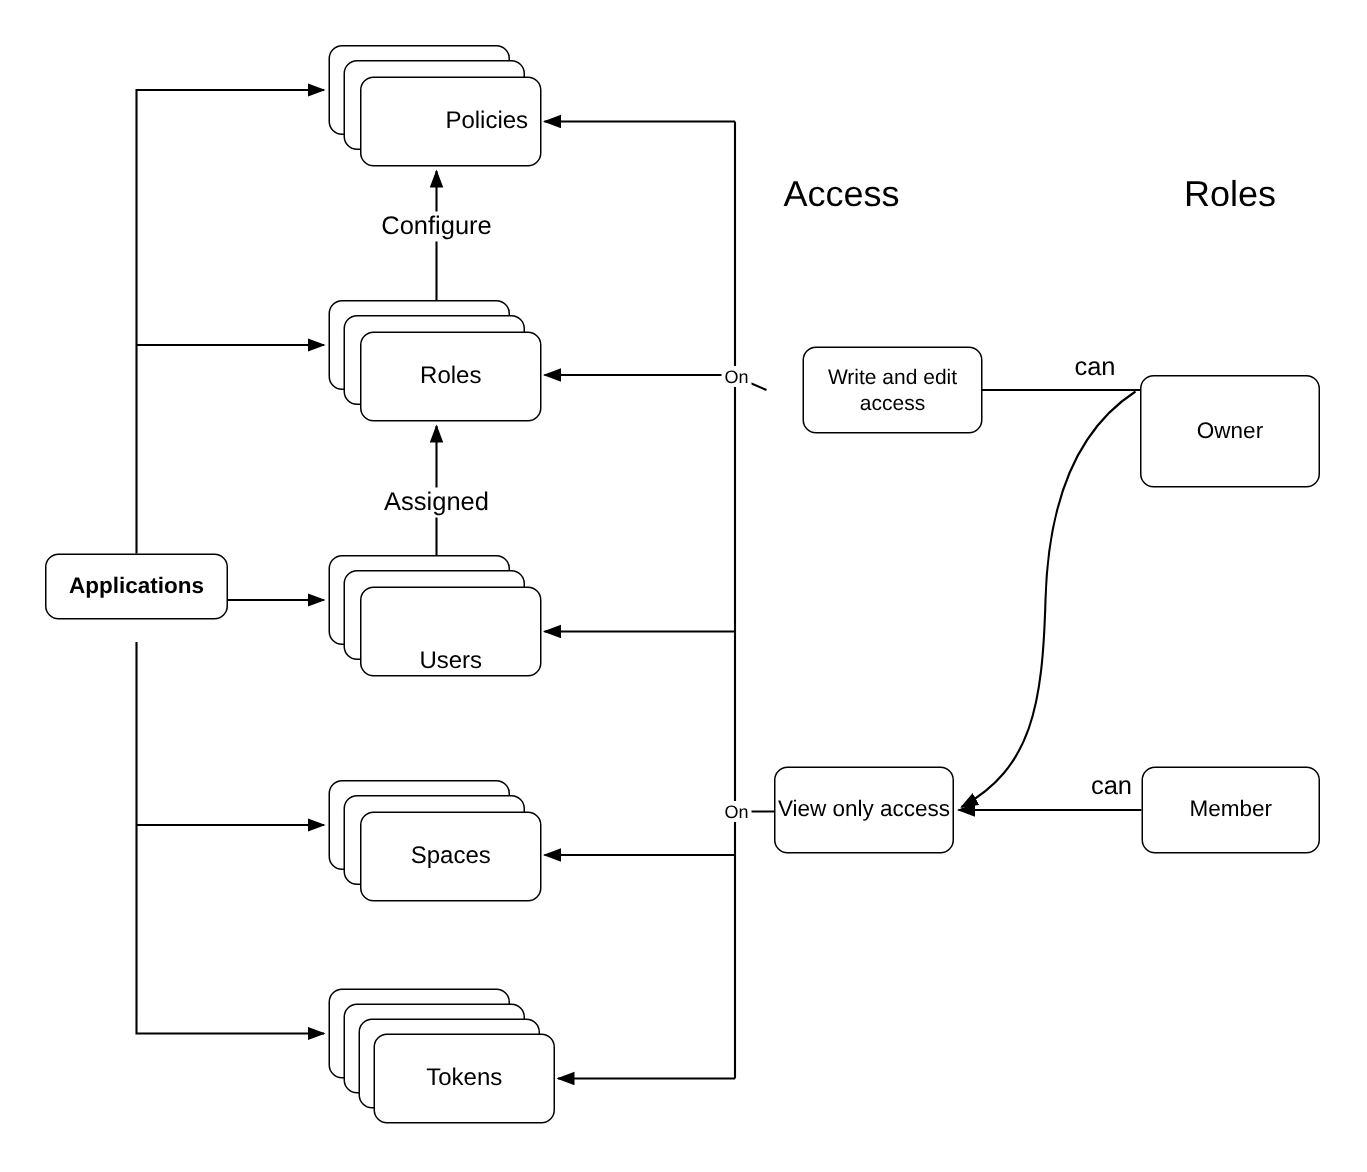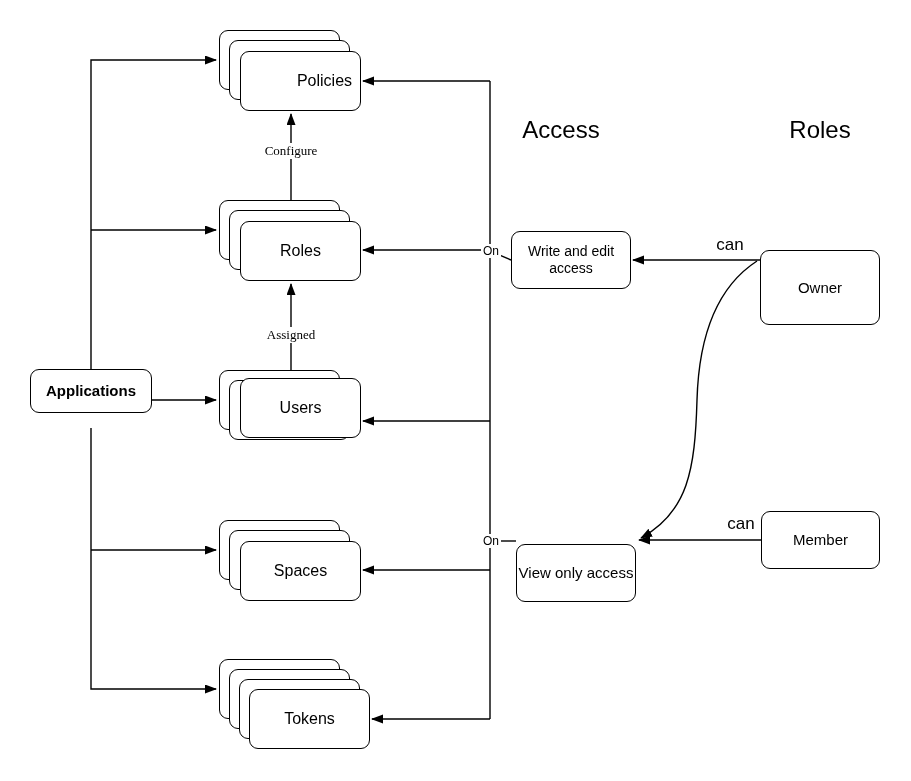--- a/index.html
+++ b/index.html
@@ -45,21 +45,21 @@
   }
   .edge-label {
     position: absolute;
     z-index: 3;
     transform: translate(-50%, -50%);
     background: #ffffff;
     padding: 0 2px;
     white-space: nowrap;
     text-align: center;
   }
-  .lbl-small { font-size: 13px; font-family: Liberation Serif, serif; }
+  .lbl-small { font-size: 17px; }
   .lbl-on { font-size: 12px; }
   .lbl-can { font-size: 17px; }
   .heading {
     position: absolute;
     z-index: 3;
     transform: translate(-50%, -50%);
     font-size: 24px;
     font-weight: normal;
     white-space: nowrap;
   }
@@ -120,21 +120,21 @@
     <div class="layer" style="left:0; top:0;"></div>
     <div class="layer" style="left:10px; top:10px;"></div>
     <div class="layer front" style="left:21px; top:21px;">
       <span>Roles</span>
     </div>
   </div>
 
   <div class="stack" style="left:219px; top:370px; width:142px; height:81px;">
     <div class="layer" style="left:0; top:0;"></div>
     <div class="layer" style="left:10px; top:10px;"></div>
-    <div class="layer front" style="left:21px; top:8px;">
+    <div class="layer front" style="left:21px; top:21px;align-items:flex-end;">
       <span>Users</span>
     </div>
   </div>
 
   <div class="stack" style="left:219px; top:520px; width:142px; height:86px;">
     <div class="layer" style="left:0; top:0;"></div>
     <div class="layer" style="left:10px; top:10px;"></div>
     <div class="layer front" style="left:21px; top:21px;">
       <span>Spaces</span>
     </div>
@@ -142,24 +142,24 @@
 
   <div class="stack" style="left:219px; top:659px; width:151px; height:90px;">
     <div class="layer" style="left:0; top:0;"></div>
     <div class="layer" style="left:10px; top:10px;"></div>
     <div class="layer" style="left:20px; top:20px;"></div>
     <div class="layer front" style="left:30px; top:30px;">
       <span>Tokens</span>
     </div>
   </div>
 
-  <div class="node wrap-box" style="left:511px; top:231px; width:120px; height:58px;">
+  <div class="node wrap-box" style="left:535px; top:231px; width:120px; height:58px;">
     <span>Write and edit access</span>
   </div>
-  <div class="node" style="left:516px; top:511px; width:120px; height:58px;margin-top:33px;">
+  <div class="node" style="left:516px; top:511px; width:120px; height:58px;">
     <span>View only access</span>
   </div>
 
   <div class="node" style="left:760px; top:230px; width:120px; height:75px;margin-top:20px;">
     <span>Owner</span>
   </div>
   <div class="node" style="left:761px; top:511px; width:119px; height:58px;">
     <span>Member</span>
   </div>
 

